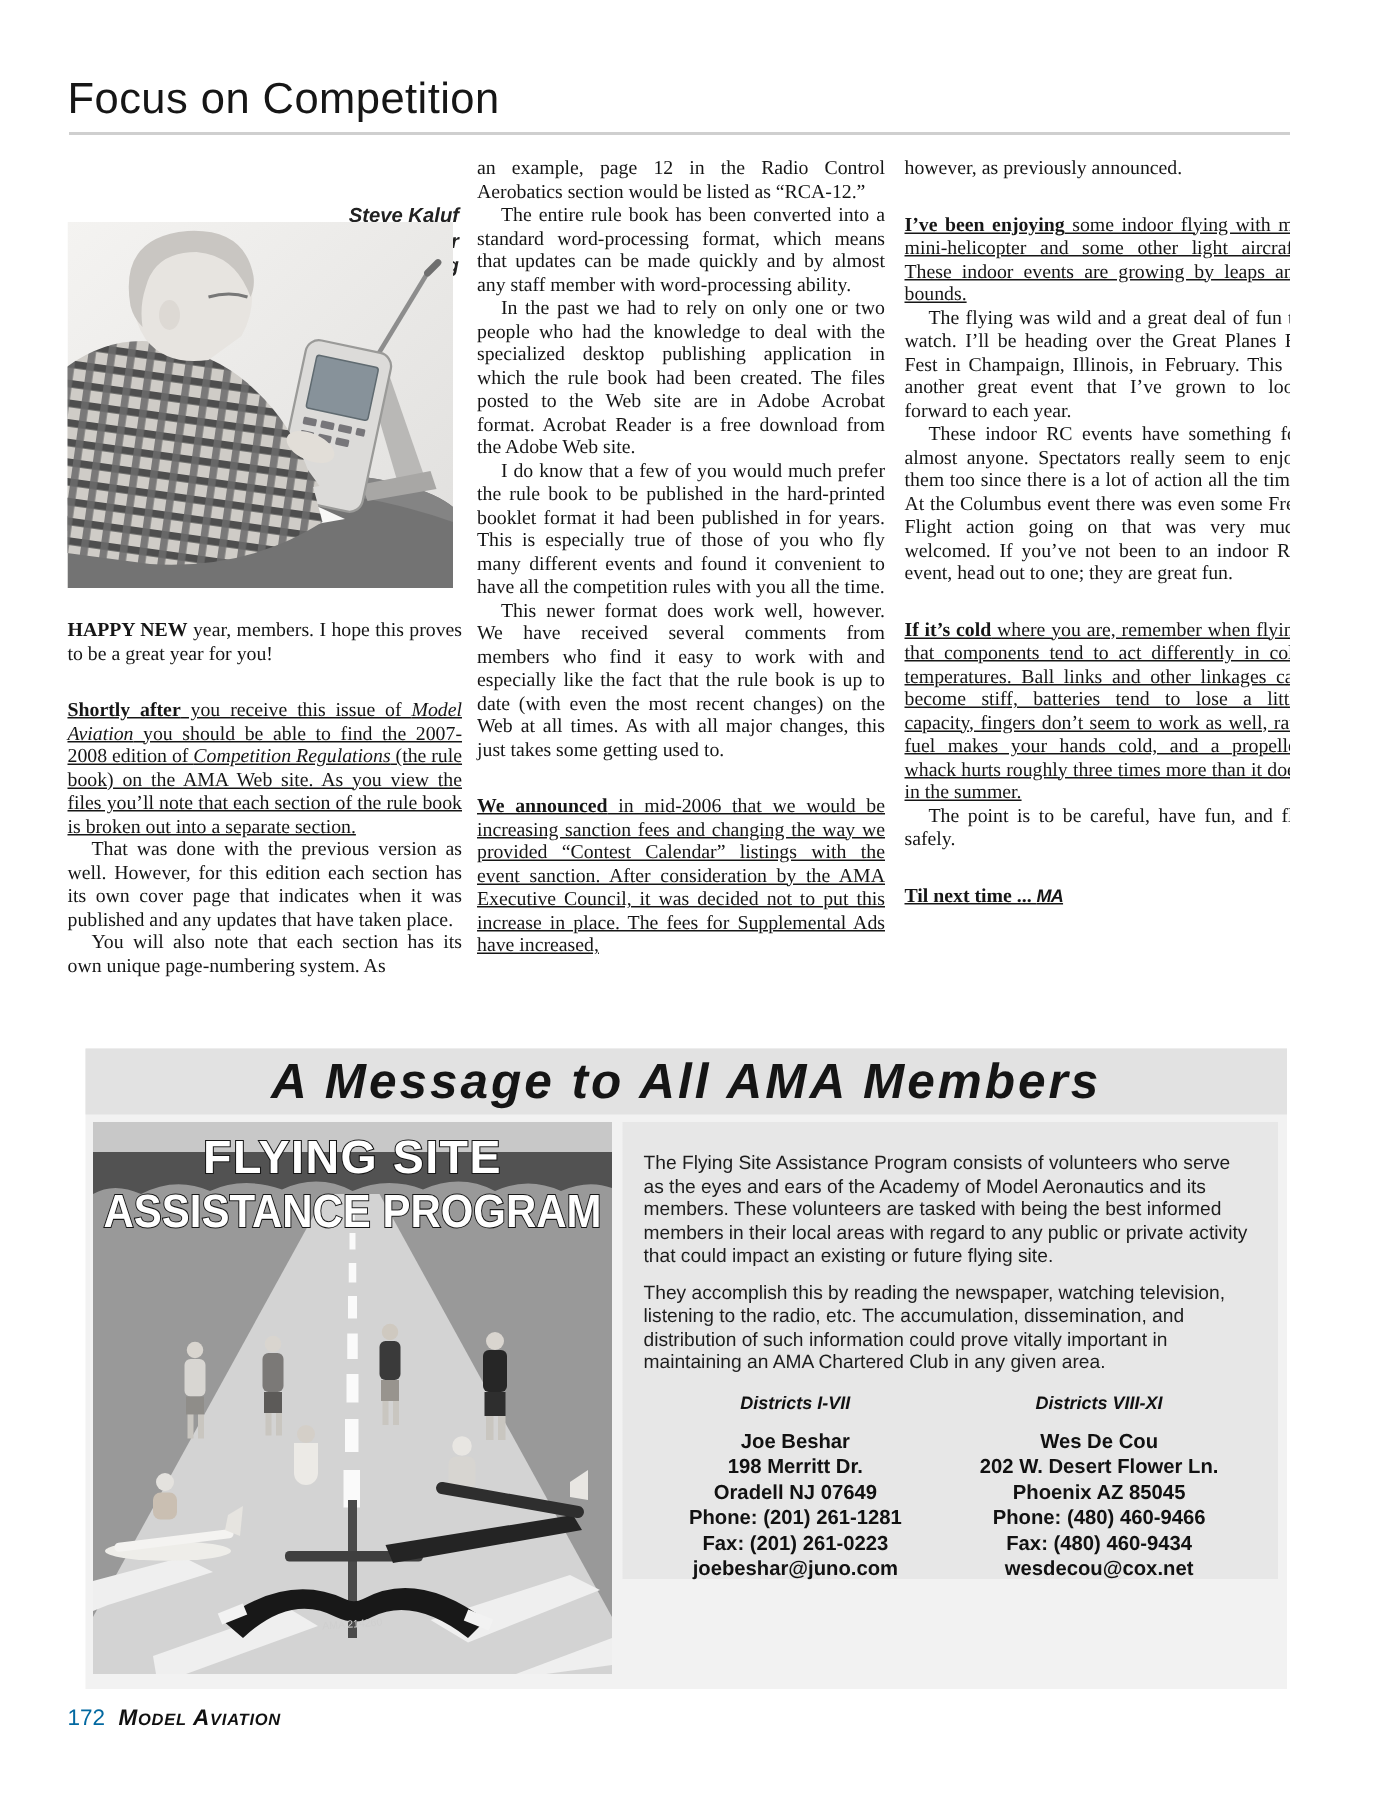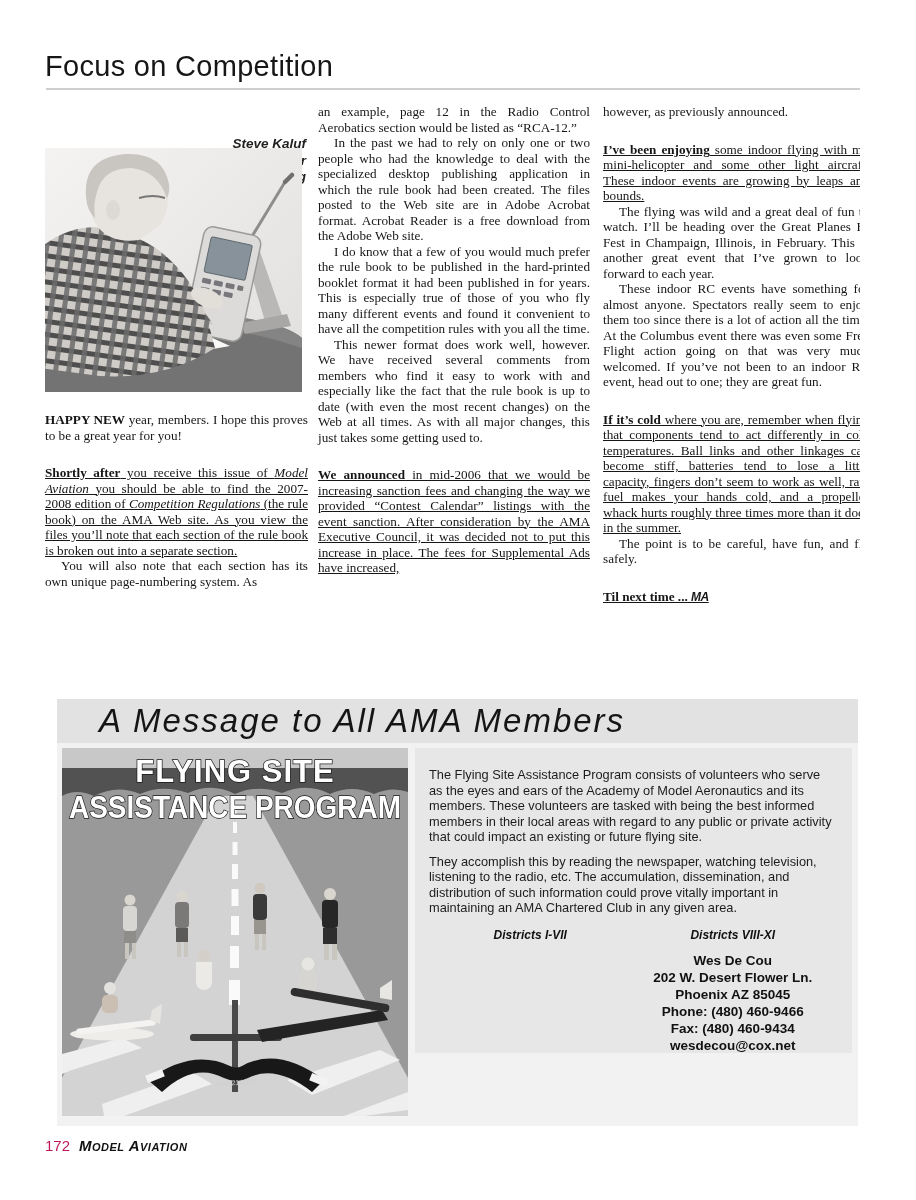--- a/index.html
+++ b/index.html
@@ -34,39 +34,39 @@
   .i{font-style:italic;}
   .ma{font-weight:bold;font-style:italic;font-family:"Liberation Sans",sans-serif;
       font-size:12px;letter-spacing:-.5px;}
   #col1{left:45px;top:412px;width:263px;}
   #col2{left:318px;top:104px;width:272px;}
   #col3{left:603px;top:104px;width:266px;}
 
   
   .ad{position:absolute;left:57px;top:699px;width:801px;height:427px;background:#f2f2f2;}
   .ad-band{position:absolute;left:0;top:0;width:100%;height:44px;background:#e2e2e2;}
-  .ad-title{margin:0;text-align:left;font-family:"Liberation Sans",sans-serif;
-      font-style:italic;font-weight:400;font-size:33px;line-height:44px;
-      letter-spacing:2px;color:#151515;white-space:nowrap;padding-left:42px;}
+  .ad-title{margin:0;text-align:center;font-family:"Liberation Sans",sans-serif;
+      font-style:italic;font-weight:700;font-size:33px;line-height:44px;
+      letter-spacing:2px;color:#151515;white-space:nowrap;}
   .ad-photo{position:absolute;left:5px;top:49px;width:346px;height:368px;}
   .ad-photo svg{display:block;width:100%;height:100%;}
   .ad-panel{position:absolute;left:358px;top:49px;width:437px;height:368px;box-sizing:border-box;
       padding:10px 18px 0 14px;font-family:"Liberation Sans",sans-serif;
       background:linear-gradient(to bottom,#e7e7e7 0,#e7e7e7 305px,rgba(0,0,0,0) 305px);}
   .ad-intro{margin:0;font-style:italic;font-size:13px;line-height:16px;color:#222;}
   .ad-paras p{margin:9px 0 0;font-size:12.8px;line-height:15.5px;color:#1d1d1d;}
   .contacts{display:flex;margin-top:12px;}
   .contact{flex:1;text-align:center;}
   .contact .district{font-weight:bold;font-style:italic;font-size:12px;margin-bottom:10px;color:#111;}
   .contact .lines{font-weight:bold;font-size:13.5px;line-height:17px;color:#111;}
 
   
   .footer{position:absolute;left:45px;top:1137px;font-family:"Liberation Sans",sans-serif;
       display:flex;align-items:baseline;}
-  .page-num{font-size:15px;color:#be185d;}
+  .page-num{font-size:15px;color:#0369a1;}
   .mag-name{margin-left:9px;font-weight:bold;font-style:italic;font-variant:small-caps;
       font-size:15px;letter-spacing:.5px;color:#111;}
 </style>
 </head>
 <body>
 
 <div class="page">
 
   <h1 class="page-title">Focus on Competition</h1>
   <div class="head-rule"></div>
@@ -123,24 +123,26 @@
         <ellipse cx="68" cy="62" rx="7" ry="10" fill="#ddd9d4"></ellipse>
         <path d="M94,50 Q108,46 120,50" stroke="#777" stroke-width="2" fill="none"></path>
         <ellipse cx="162" cy="150" rx="17" ry="9" fill="#e2ded8" transform="rotate(24 162 150)"></ellipse>
       </g>
     </svg>
   </div>
 
   <div class="bodycol" id="col1">
       <p class=""><span class="b">HAPPY NEW</span><span> year, members. I hope this proves to be a great year for you!</span></p>
       <p class="sp"><span class="b">Shortly after</span><span> you receive this issue of </span><span class="i">Model Aviation</span><span> you should be able to find the 2007-2008 edition of </span><span class="i">Competition Regulations</span><span> (the rule book) on the AMA Web site. As you view the files you’ll note that each section of the rule book is broken out into a separate section.</span></p>
+      <p class="ind "><span>That was done with the previous version as well. However, for this edition each section has its own cover page that indicates when it was published and any updates that have taken place.</span></p>
       <p class="ind "><span>You will also note that each section has its own unique page-numbering system. As</span></p>
     </div>
   <div class="bodycol" id="col2">
       <p class=""><span>an example, page 12 in the Radio Control Aerobatics section would be listed as “RCA-12.”</span></p>
+      <p class="ind "><span>The entire rule book has been converted into a standard word-processing format, which means that updates can be made quickly and by almost any staff member with word-processing ability.</span></p>
       <p class="ind "><span>In the past we had to rely on only one or two people who had the knowledge to deal with the specialized desktop publishing application in which the rule book had been created. The files posted to the Web site are in Adobe Acrobat format. Acrobat Reader is a free download from the Adobe Web site.</span></p>
       <p class="ind "><span>I do know that a few of you would much prefer the rule book to be published in the hard-printed booklet format it had been published in for years. This is especially true of those of you who fly many different events and found it convenient to have all the competition rules with you all the time.</span></p>
       <p class="ind "><span>This newer format does work well, however. We have received several comments from members who find it easy to work with and especially like the fact that the rule book is up to date (with even the most recent changes) on the Web at all times. As with all major changes, this just takes some getting used to.</span></p>
       <p class="sp"><span class="b">We announced</span><span> in mid-2006 that we would be increasing sanction fees and changing the way we provided “Contest Calendar” listings with the event sanction. After consideration by the AMA Executive Council, it was decided not to put this increase in place. The fees for Supplemental Ads have increased,</span></p>
     </div>
   <div class="bodycol" id="col3">
       <p class=""><span>however, as previously announced.</span></p>
       <p class="sp"><span class="b">I’ve been enjoying</span><span> some indoor flying with my mini-helicopter and some other light aircraft. These indoor events are growing by leaps and bounds.</span></p>
       <p class="ind "><span>The flying was wild and a great deal of fun to watch. I’ll be heading over the Great Planes E-Fest in Champaign, Illinois, in February. This is another great event that I’ve grown to look forward to each year.</span></p>
       <p class="ind "><span>These indoor RC events have something for almost anyone. Spectators really seem to enjoy them too since there is a lot of action all the time. At the Columbus event there was even some Free Flight action going on that was very much welcomed. If you’ve not been to an indoor RC event, head out to one; they are great fun.</span></p>
@@ -238,20 +240,28 @@
     </div>
 
     <div class="ad-panel">
       <div class="ad-paras">
           <p>The Flying Site Assistance Program consists of volunteers who serve as the eyes and ears of the Academy of Model Aeronautics and its members. These volunteers are tasked with being the best informed members in their local areas with regard to any public or private activity that could impact an existing or future flying site.</p>
           <p>They accomplish this by reading the newspaper, watching television, listening to the radio, etc. The accumulation, dissemination, and distribution of such information could prove vitally important in maintaining an AMA Chartered Club in any given area.</p>
         </div>
       <div class="contacts">
         <div class="contact">
           <div class="district">Districts I-VII</div>
+          <div class="lines">
+              <div>Joe Beshar</div>
+              <div>198 Merritt Dr.</div>
+              <div>Oradell NJ 07649</div>
+              <div>Phone: (201) 261-1281</div>
+              <div>Fax: (201) 261-0223</div>
+              <div>joebeshar@juno.com</div>
+            </div>
         </div>
         <div class="contact">
           <div class="district">Districts VIII-XI</div>
           <div class="lines">
               <div>Wes De Cou</div>
               <div>202 W. Desert Flower Ln.</div>
               <div>Phoenix AZ 85045</div>
               <div>Phone: (480) 460-9466</div>
               <div>Fax: (480) 460-9434</div>
               <div>wesdecou@cox.net</div>

